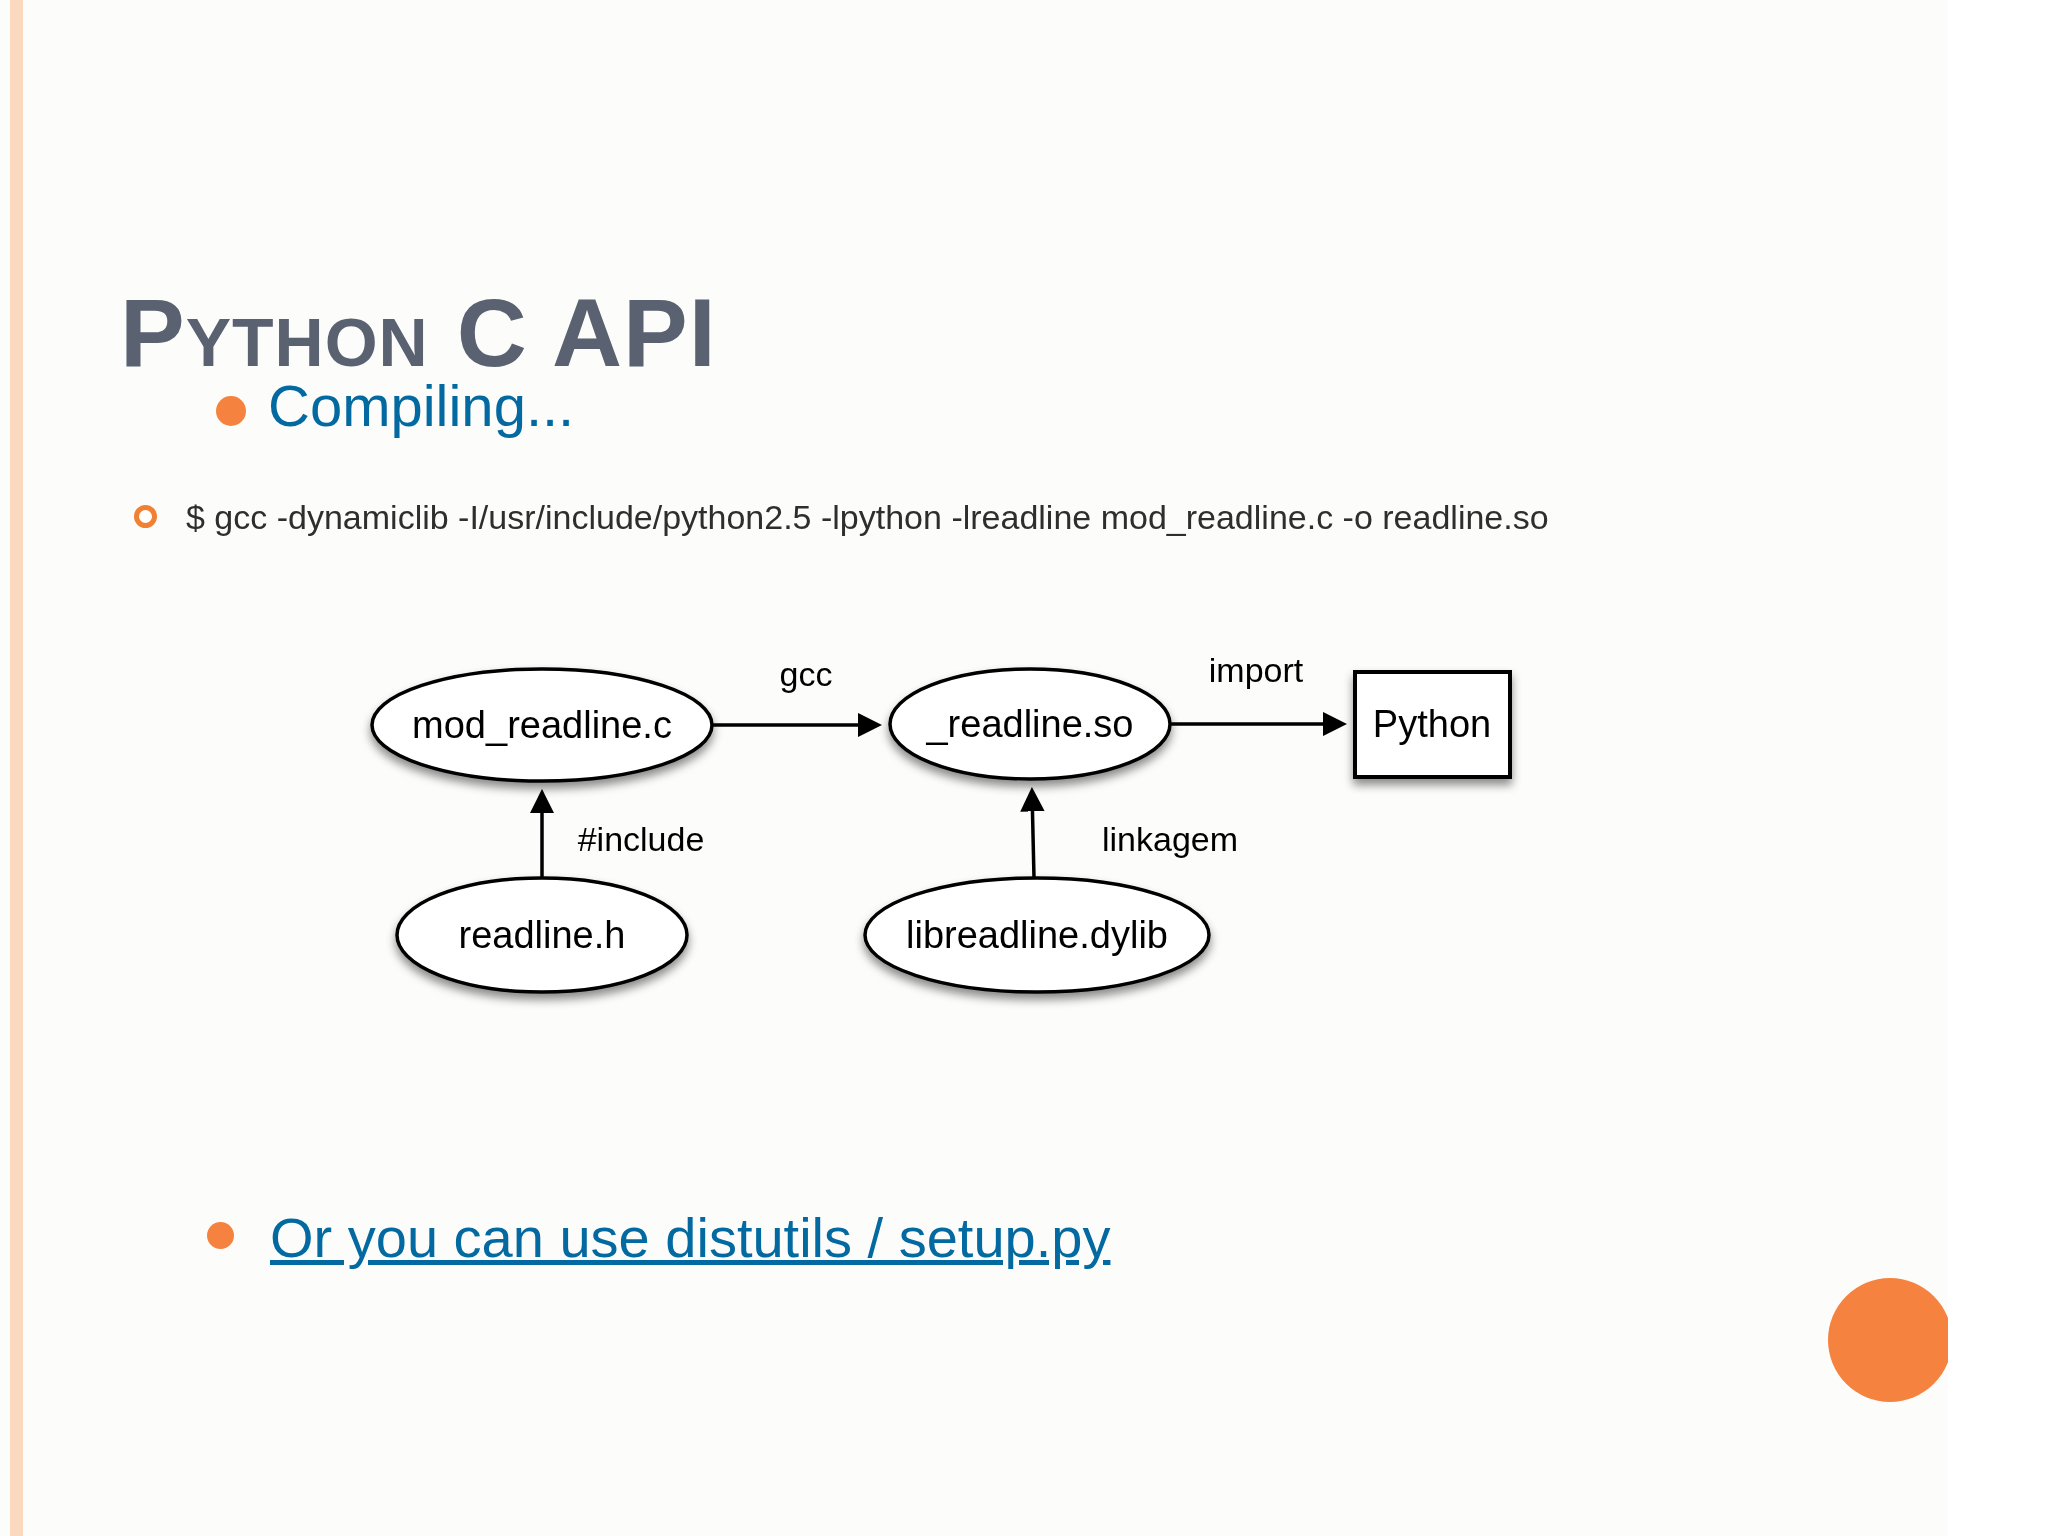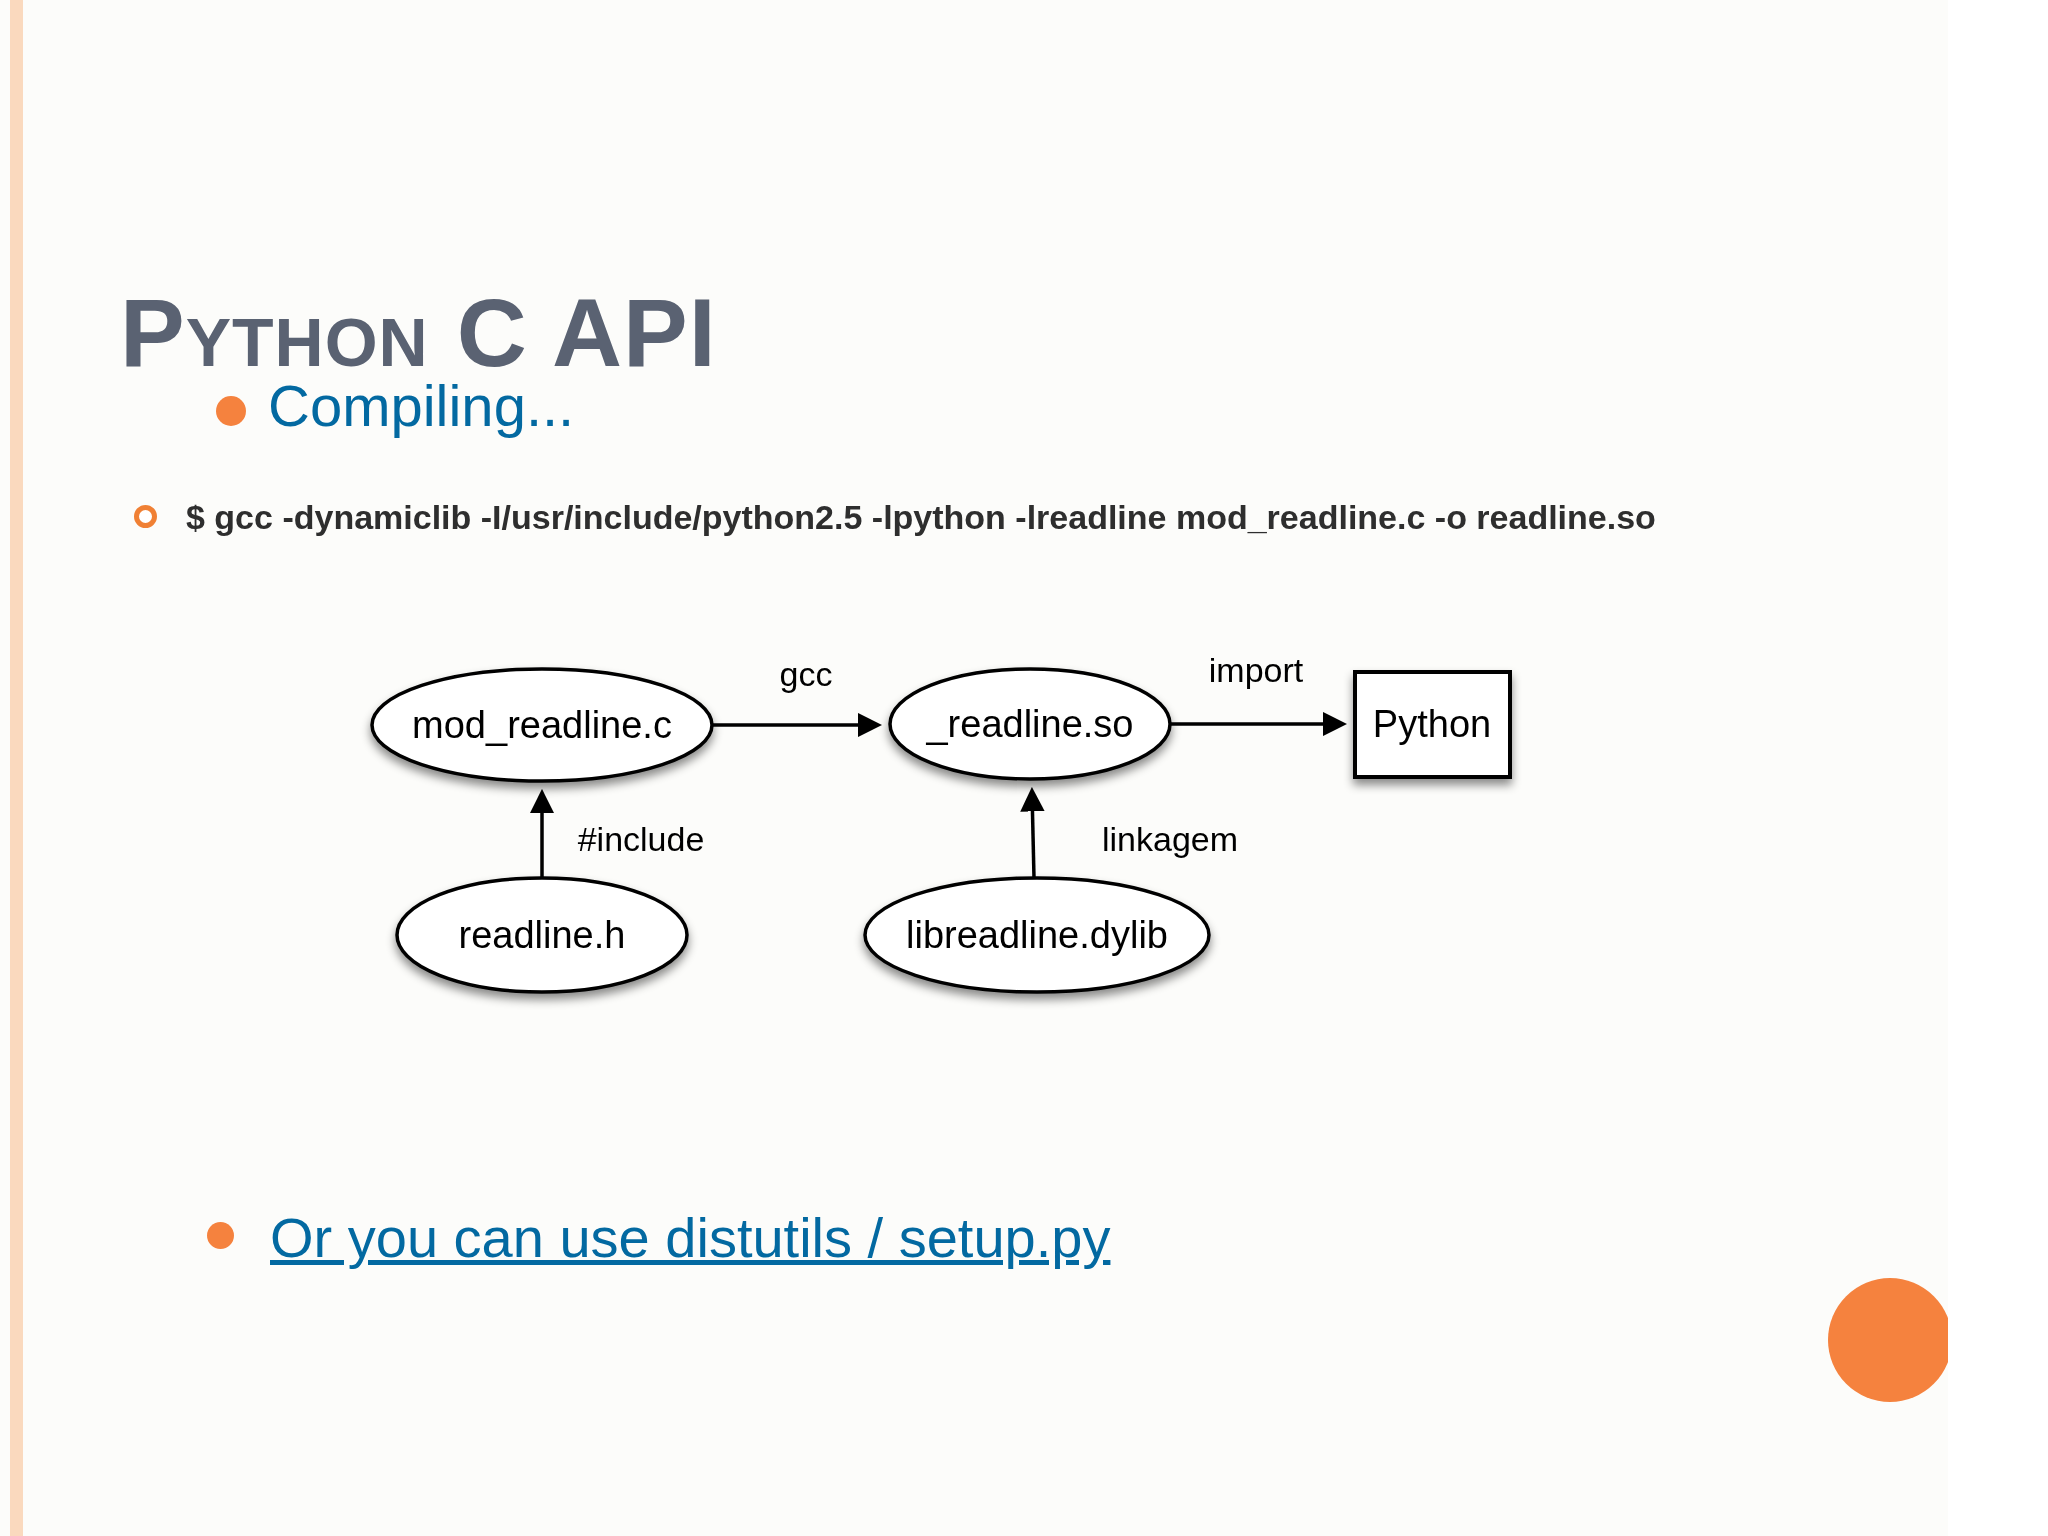--- a/index.html
+++ b/index.html
@@ -66,21 +66,20 @@
     white-space: nowrap;
   }
   .text-compiling { left: 268px; top: 372px; font-size: 58px; }
   .text-distutils { left: 270px; top: 1205px; font-size: 56px; text-decoration: underline; }
   .code-line {
     position: absolute;
     left: 186px; top: 498px;
     font-size: 34px;
     color: #2e2e2e;
     white-space: nowrap;
-    font-weight: bold;
   }
 
   
   .diagram {
     position: absolute;
     left: 320px; top: 620px;
     width: 1220px; height: 440px;
   }
   .dshape {
     fill: #ffffff;

